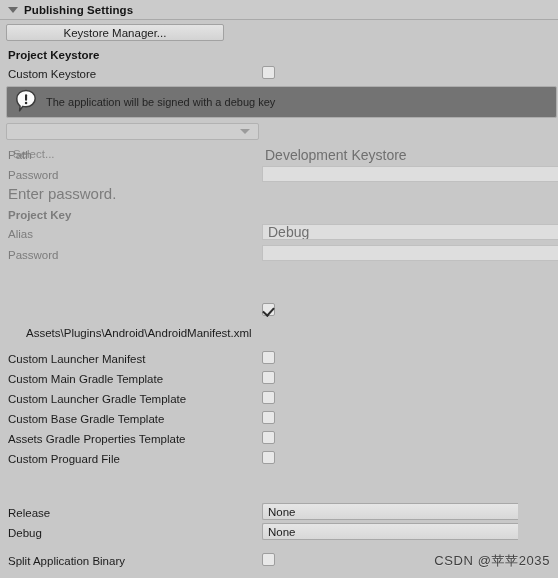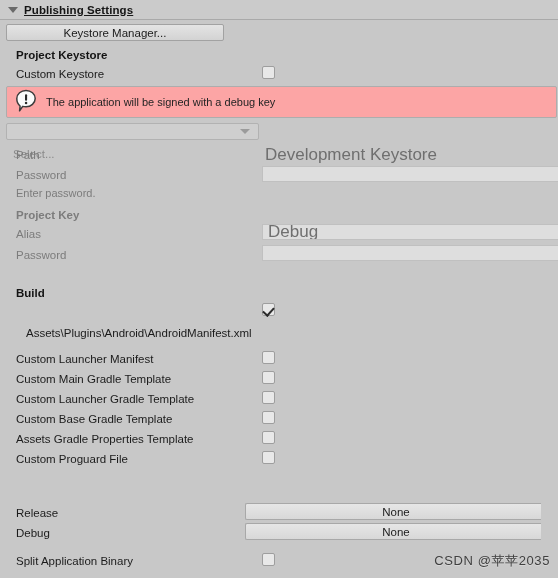--- a/index.html
+++ b/index.html
@@ -30,21 +30,20 @@
   .foldout {
     position: absolute;
     left: 0; top: 0;
     width: 558px; height: 20px;
     background: #cbcbcb;
     border-bottom: 1px solid #a9a9a9;
     display: flex;
     align-items: center;
     padding-left: 8px;
     box-sizing: border-box;
-    text-decoration: underline;
   }
   .tri {
     width: 0; height: 0;
     border-left: 5px solid transparent;
     border-right: 5px solid transparent;
     border-top: 6px solid #6a6a6a;
     margin-right: 6px;
   }
   .foldout-label {
     font-weight: bold;
@@ -56,21 +55,21 @@
   
   .row {
     position: absolute;
     left: 0;
     width: 558px;
     height: 20px;
     display: flex;
     align-items: center;
   }
   .label {
-    padding-left: 16px;
+    padding-left: 8px;
     white-space: nowrap;
     font-size: 11.5px;
   }
   .label.bold {
     font-weight: bold;
     color: #141414;
   }
   .label.dim {
     color: #7c7c7c;
   }
@@ -95,21 +94,21 @@
     box-sizing: border-box;
     padding: 0;
     cursor: default;
   }
 
   
   .helpbox {
     position: absolute;
     left: 6px; top: 86px;
     width: 551px; height: 32px;
-    background: #fca5a5;
+    background: #737373;
     border: 1px solid #adadad;
     border-radius: 2px;
     display: flex;
     align-items: center;
     box-sizing: border-box;
   }
   .helpbox-icon {
     margin-left: 8px;
     margin-right: 9px;
     flex: none;
@@ -155,45 +154,44 @@
     background: #dedede;
     border: 1px solid #c0c0c0;
     border-right: none;
     box-sizing: border-box;
     display: flex;
     align-items: center;
     overflow: hidden;
   }
   .field .fv {
     padding-left: 5px;
-    font-size: 17px;
+    font-size: 14px;
     color: #3a3a3a;
     white-space: nowrap;
   }
   .field.disabled .fv { color: #6f6f6f; }
   .field.plain {
     background: transparent;
     border: none;
   }
   .field.plain .fv { color: #6f6f6f; padding-left: 3px; }
 
   
   .popup {
     position: absolute;
-    left: 245px;
-    width: 296px;
+    left: 262px;
+    width: 256px;
     height: 17px;
     background: linear-gradient(to bottom, #e6e6e6 0%, #d8d8d8 100%);
     border: 1px solid #a8a8a8;
     border-right: none;
     border-radius: 2px 0 0 2px;
     box-sizing: border-box;
     display: flex;
     align-items: center;
-    justify-content: center;
   }
   .popup .fv {
     padding-left: 5px;
     font-size: 11.5px;
     color: #1b1b1b;
   }
 
   
   .checkbox {
     position: absolute;
@@ -273,44 +271,41 @@
   </div>
 
   <div class="row" style="top:165px">
     <span class="label dim">Password</span>
   </div>
   <div class="field disabled" style="top:166px">
     <span class="fv"></span>
   </div>
 
   <div class="row" style="top:183px">
-    <span class="label dim" style="font-size:11px">Enter password.</span>
+    <span class="label dim" style="font-size:15px">Enter password.</span>
   </div>
 
   <div class="row" style="top:205px">
     <span class="label bold dim">Project Key</span>
   </div>
 
   <div class="row" style="top:224px">
     <span class="label dim">Alias</span>
   </div>
   <div class="field disabled" style="top:224px">
     <span class="fv">Debug</span>
   </div>
 
   <div class="row" style="top:245px">
     <span class="label dim">Password</span>
   </div>
   <div class="field disabled" style="top:245px">
     <span class="fv"></span>
   </div>
 
-  <div class="row" style="top:283px">
-    <span class="label bold">Build</span>
-  </div>
 
   <div class="checkbox checked" style="top:303px"></div>
 
   <div class="row" style="top:323px">
     <span class="label indent">Assets\Plugins\Android\AndroidManifest.xml</span>
   </div>
 
   <div class="row" style="top:349px">
     <span class="label">Custom Launcher Manifest</span>
   </div>

